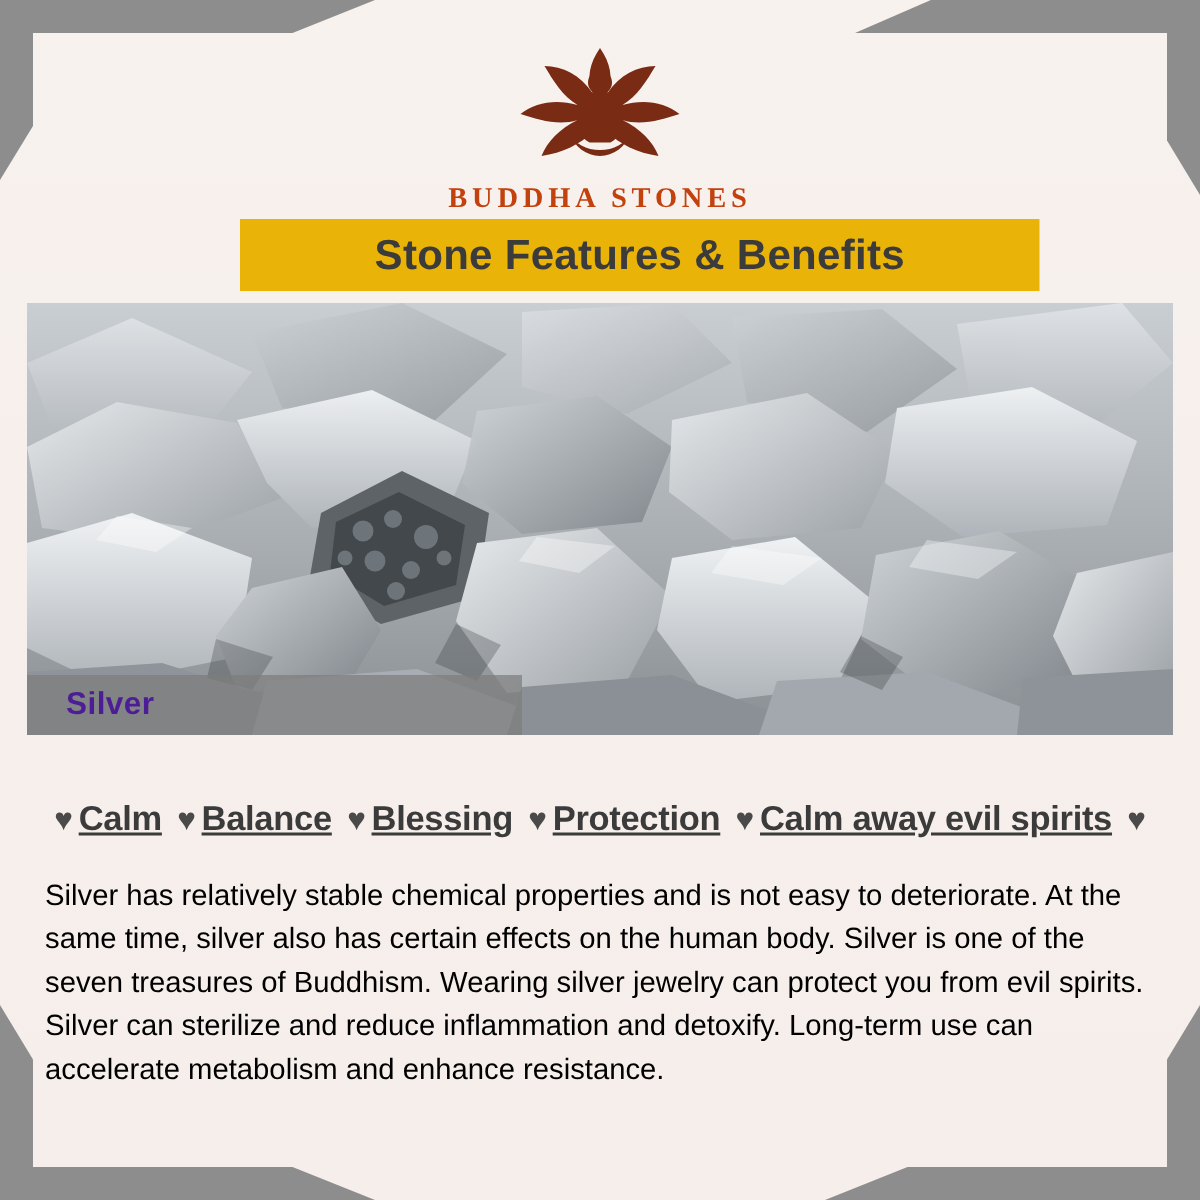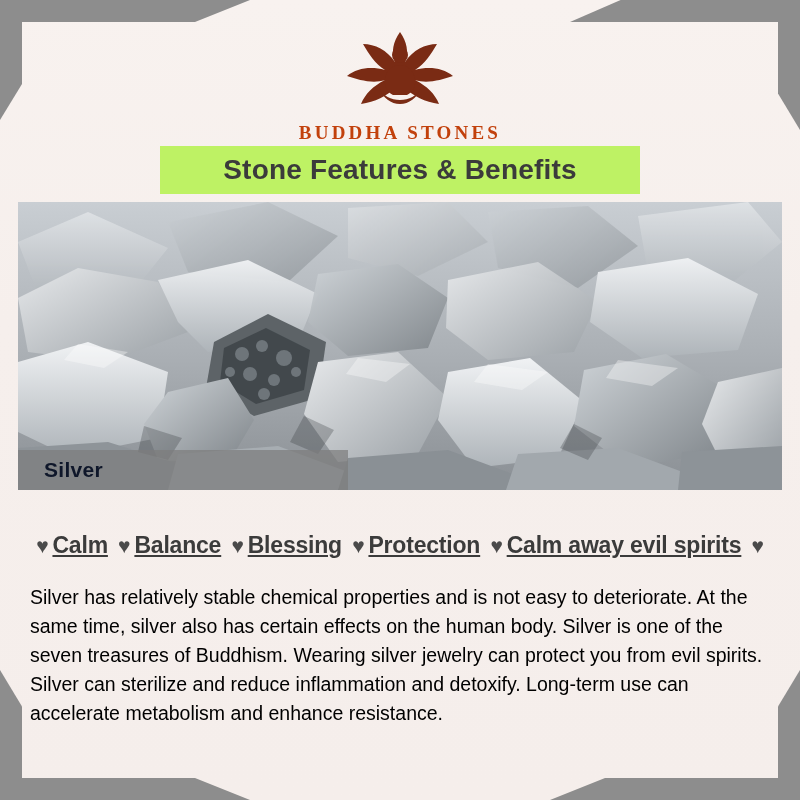--- a/index.html
+++ b/index.html
@@ -96,23 +96,23 @@
     font-weight: bold;
     color: #c2410c;
     font-family: "Liberation Serif", serif;
   }
 
   
   #title-bar {
     position: absolute;
     top: 146px;
     left: 160px;
-    width: 480px;
+    width: 533px;
     height: 48px;
-    background: #bef264;
+    background: #eab308;
     display: flex;
     align-items: center;
     justify-content: center;
   }
   #title-text {
     font-size: 28px;
     font-weight: bold;
     color: #3b3b3b;
     letter-spacing: .2px;
   }
@@ -133,21 +133,21 @@
     position: absolute;
     left: 18px;
     top: 450px;
     width: 330px;
     height: 40px;
     background: rgba(125,125,125,0.72);
     display: flex;
     align-items: center;
   }
   #stone-label-text {
-    color: #0f172a;
+    color: #4c1d95;
     font-size: 21px;
     font-weight: bold;
     padding-left: 26px;
     letter-spacing: .3px;
   }
 
   
   #benefits {
     position: absolute;
     top: 498px;

